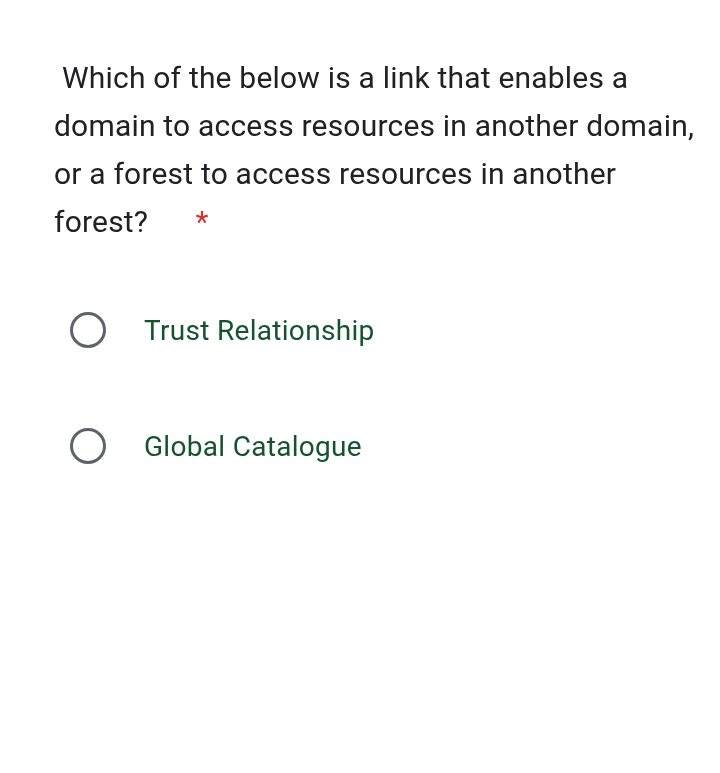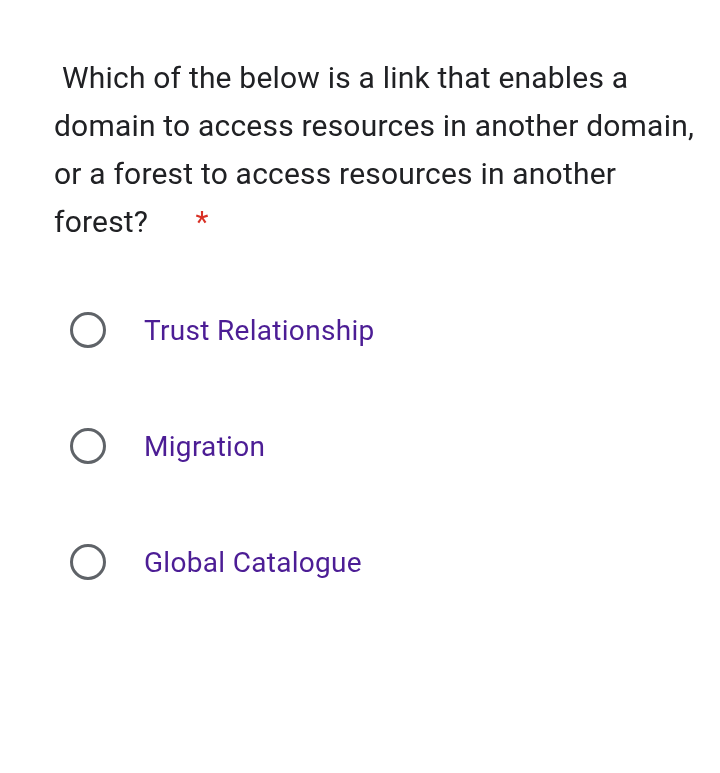--- a/index.html
+++ b/index.html
@@ -37,38 +37,34 @@
     .radio-circle {
       width: 36px;
       height: 36px;
       border: 3px solid #5f6368;
       border-radius: 50%;
       margin-right: 30px;
       flex-shrink: 0;
     }
     .option-label {
       font-size: 28px;
-      color: #4c1d95;
+      color: #14532d;
       letter-spacing: 0.3px;
     }
   </style>
 </head>
 <body>
 
 <div class="question-text">
   <span>Which of the below is a link that enables a domain to access resources in another domain, or a forest to access resources in another forest?</span>
   <span>&nbsp;</span><span class="required-asterisk">*</span>
 </div>
 
 <div class="options">
   <div class="option">
     <div class="radio-circle"></div>
     <span class="option-label">Trust Relationship</span>
   </div>
   <div class="option">
     <div class="radio-circle"></div>
-    <span class="option-label">Migration</span>
-  </div>
-  <div class="option">
-    <div class="radio-circle"></div>
     <span class="option-label">Global Catalogue</span>
   </div>
 </div>
 
 </body></html>

